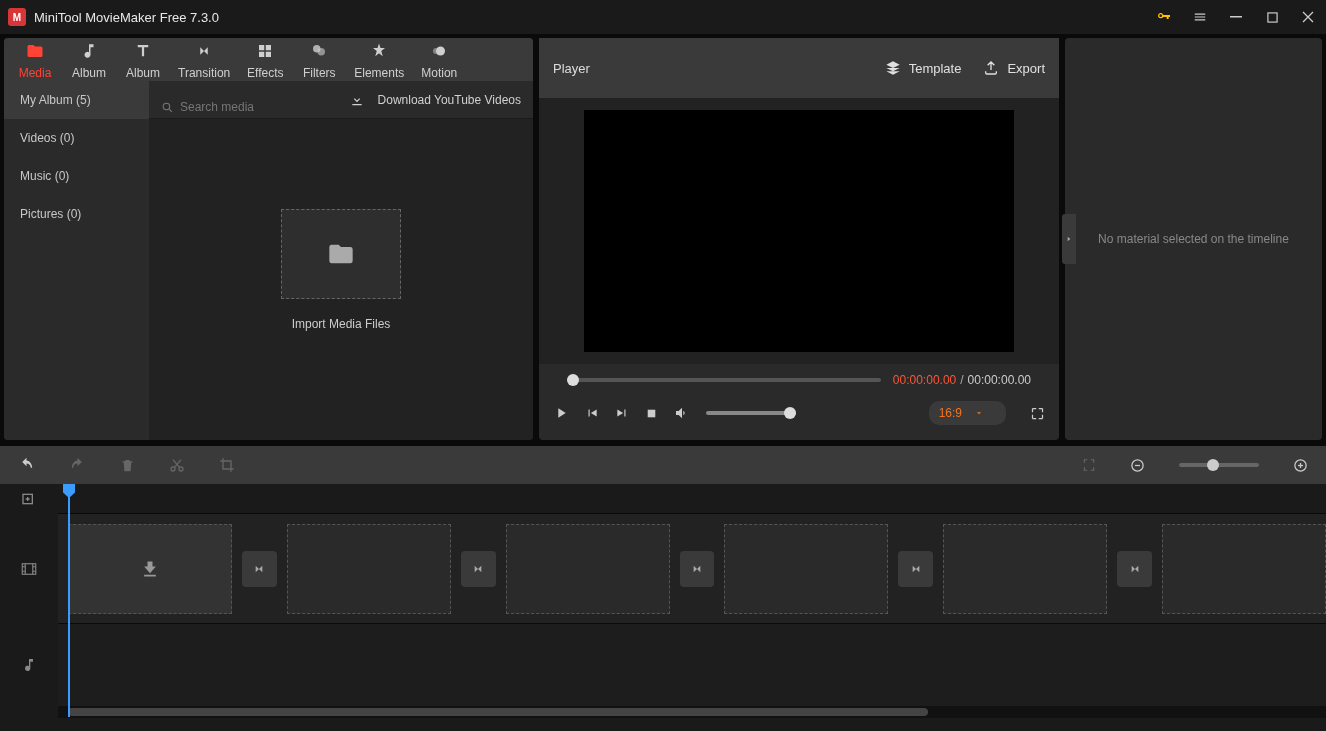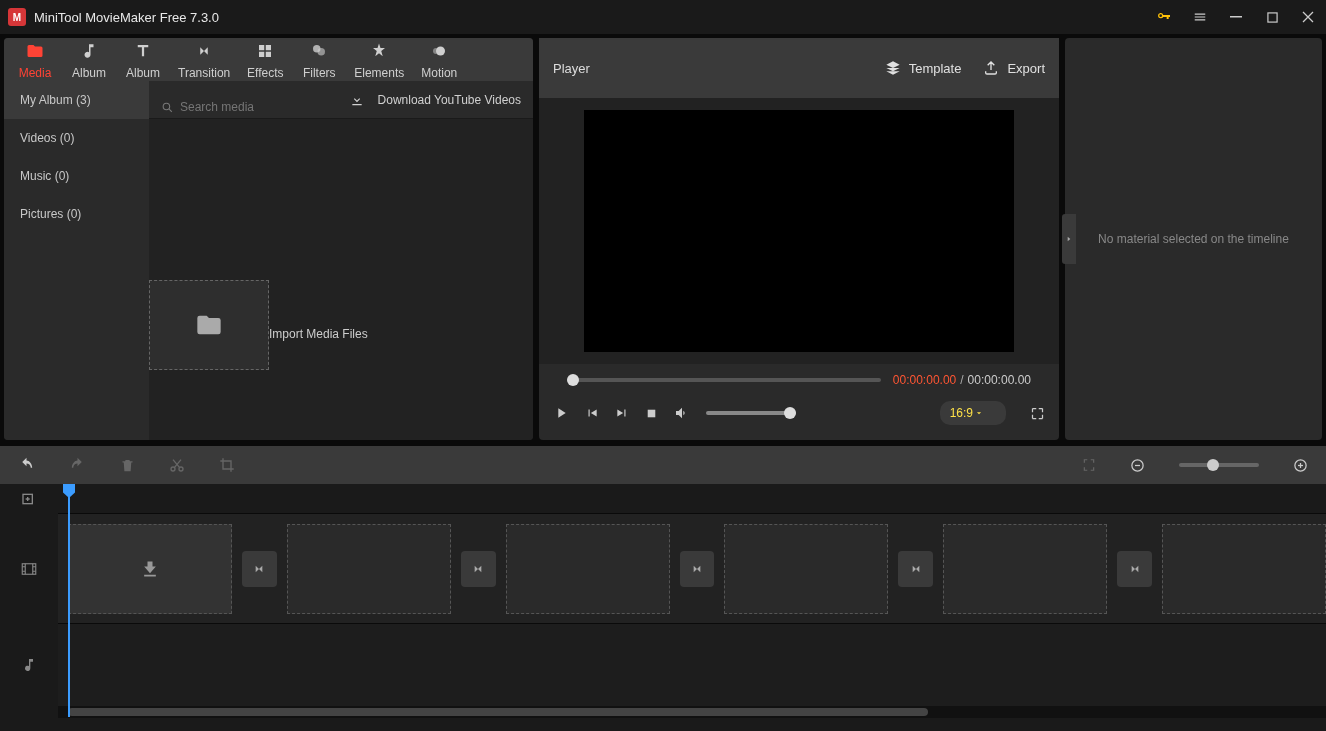--- a/index.html
+++ b/index.html
@@ -23,21 +23,21 @@
 
 .media-row { display: flex; flex: 1; }
 .media-sidebar { width: 145px; background: #2a2a2a; }
 .media-cat { padding: 12px 16px; font-size: 12px; cursor: pointer; }
 .media-cat.active { background: #3a3a3a; }
 .media-content { flex: 1; background: #222; display: flex; flex-direction: column; }
 .media-search-row { height: 38px; display: flex; align-items: center; padding: 0 12px; background: #2a2a2a; border-bottom: 1px solid #1a1a1a;}
 .search-wrap { flex: 1; display: flex; align-items: center; color: #777; margin-top: 15px; }
 .search-input { background: transparent; border: none; outline: none; color: #ccc; font-size: 12px; margin-left: 6px; width: 120px; }
 .dl-youtube { display:flex; align-items:center; color:#d0d0d0; font-size:12px; cursor:pointer; gap:14px;}
-.import-area { flex: 1; display: flex; align-items: center; justify-content: flex-start; padding-top: 90px; text-align: right;}
+.import-area { flex: 1; display: flex; flex-direction: column; align-items: center; justify-content: flex-start; padding-top: 90px; text-align: right;}
 .import-box { width: 120px; height: 90px; border: 1px dashed #666; display: flex; align-items: center; justify-content: center; cursor: pointer; background:#2e2e2e;}
 .import-box svg { color: #aaa; }
 .import-label { margin-top: 18px; font-size: 12px; color: #ccc; }
 
 
 .player-panel { width: 520px; background: #2a2a2a; border-radius: 4px; display: flex; flex-direction: column; }
 .player-header { height: 60px; background: #3a3a3a; display: flex; align-items: center; padding: 0 14px; }
 .player-title { flex: 1; color: #ddd; font-size: 13px;}
 .header-btn { display: flex; align-items: center; gap: 8px; margin-left: 22px; cursor: pointer; color: #e0e0e0; font-size: 13px; }
 .preview-area { flex: 1; display: flex; align-items: center; justify-content: center; background: #222; }
@@ -46,21 +46,21 @@
 .scrub-track { flex: 1; height: 4px; background: #555; border-radius: 2px; position: relative; margin-right: 12px;}
 .scrub-knob { position: absolute; left: 0; top: -4px; width: 12px; height: 12px; border-radius: 50%; background: #ddd; }
 .time-cur { color: #ff5533; font-size: 12px; }
 .time-sep { color: #aaa; margin: 0 4px; font-size: 12px;}
 .time-tot { color: #ccc; font-size: 12px;}
 .controls-row { display: flex; align-items: center; padding: 0 14px 10px 14px; gap: 16px; height: 44px;}
 .ctrl-btn { color: #ccc; cursor: pointer; display:flex; align-items:center;}
 .vol-track { width: 90px; height: 4px; background: #888; border-radius: 2px; position: relative;}
 .vol-knob { position: absolute; right: 0; top: -4px; width: 12px; height: 12px; background: #ddd; border-radius: 50%;}
 .spacer-flex { flex:1; }
-.aspect-select { background:#3a3a3a; color:#fde047; border:none; padding:5px 22px 5px 10px; font-size:12px; border-radius:10px; position:relative; display:flex; align-items:center; gap:1px; cursor:pointer;}
+.aspect-select { background:#3a3a3a; color:#f97316; border:none; padding:5px 22px 5px 10px; font-size:12px; border-radius:10px; position:relative; display:flex; align-items:center; gap:12px; cursor:pointer;}
 .fs-btn { color:#ccc; cursor:pointer; margin-left:8px;}
 
 
 .inspector { flex:1; background:#2a2a2a; border-radius:4px; display:flex; align-items:center; justify-content:center; position:relative;}
 .inspector-text { color:#888; font-size:12px;}
 .inspector-handle { position:absolute; left:-3px; top:50%; transform:translateY(-50%); width:14px; height:50px; background:#3a3a3a; display:flex; align-items:center; justify-content:center; color:#aaa; cursor:pointer; border-radius:3px 0 0 3px;}
 
 
 .timeline-toolbar { height: 38px; background:#3a3a3a; display:flex; align-items:center; padding:0 18px; gap:34px; margin-top:6px;}
 .tl-btn { color:#ccc; cursor:pointer; }
@@ -190,21 +190,21 @@
               <circle cx="14" cy="12" r="6"></circle>
               <circle cx="8" cy="12" r="4" opacity="0.5"></circle>
             </svg>
           </span>
         <span class="tool-label">Motion</span>
       </div>
     </div>
 
     <div class="media-row">
       <div class="media-sidebar">
-        <div class="media-cat active">My Album (3)</div>
+        <div class="media-cat active">My Album (5)</div>
         <div class="media-cat">Videos (0)</div>
         <div class="media-cat">Music (0)</div>
         <div class="media-cat">Pictures (0)</div>
       </div>
       <div class="media-content">
         <div class="media-search-row">
           <div class="search-wrap">
             <span>
                 <svg width="13" height="13" viewBox="0 0 24 24" fill="none" stroke="currentColor" stroke-width="2">
                   <circle cx="10" cy="10" r="6"></circle>

